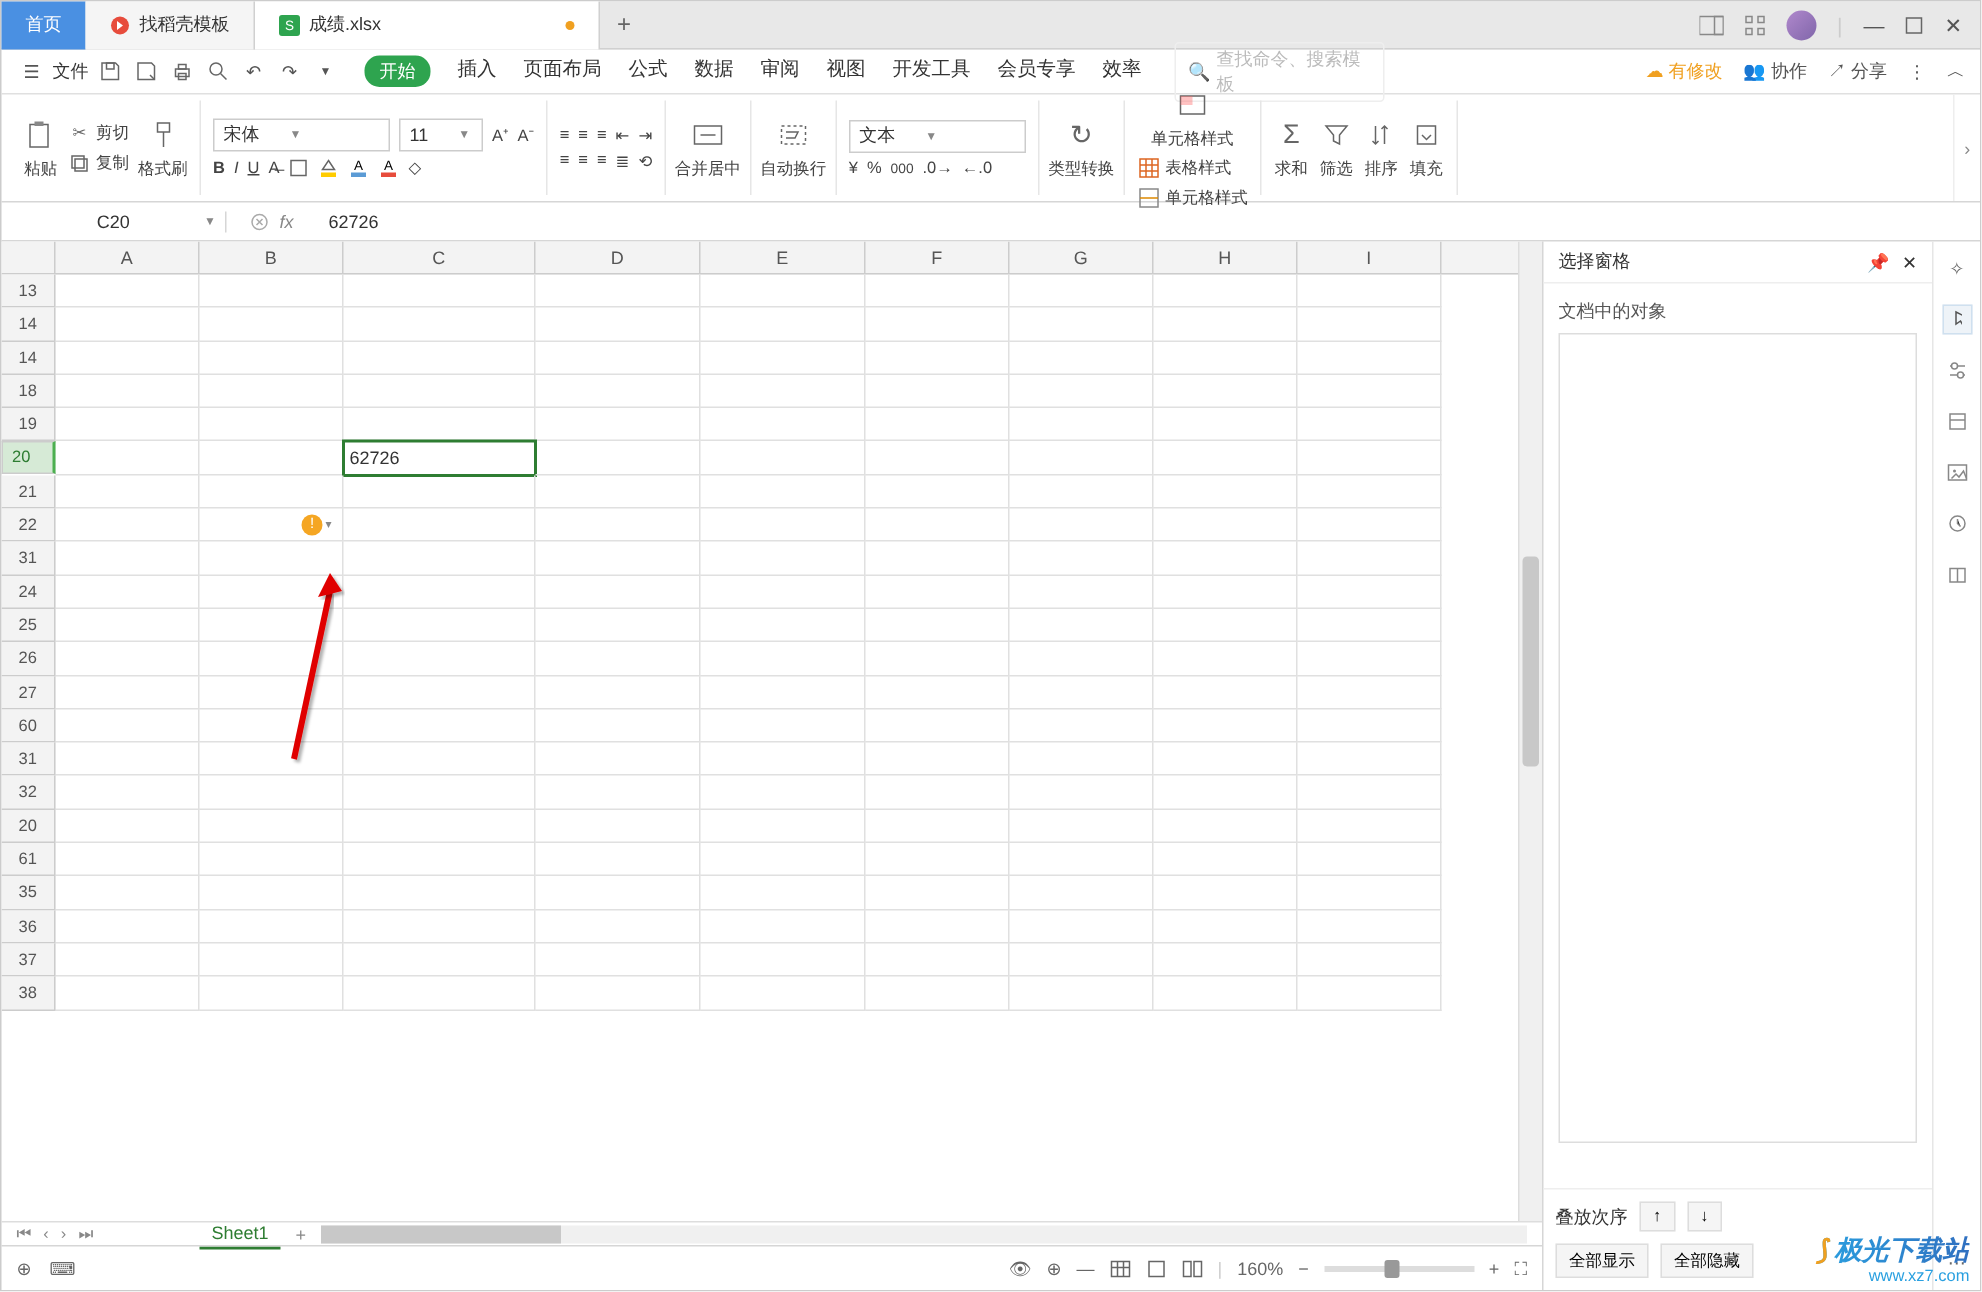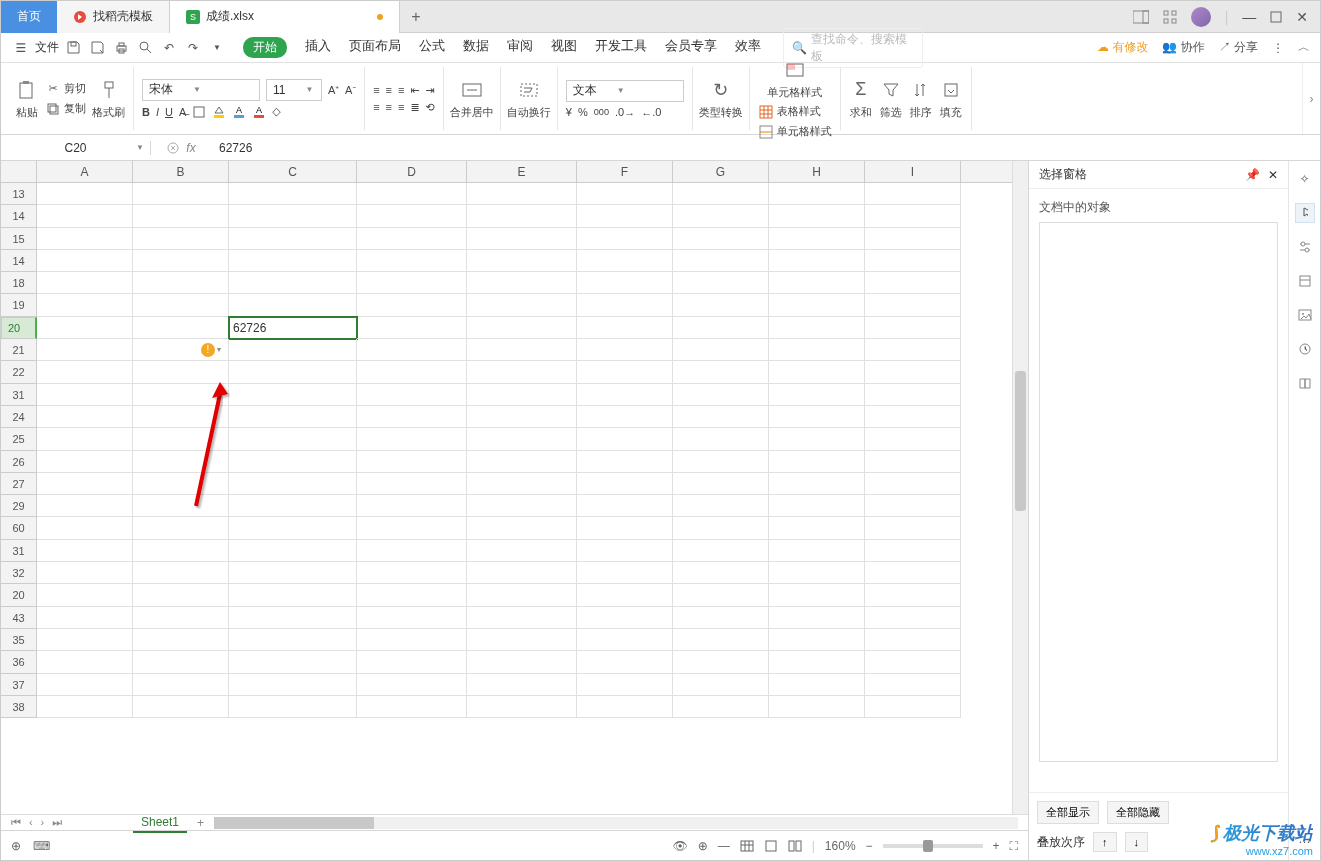--- a/index.html
+++ b/index.html
@@ -458,32 +458,20 @@
                 <div class="cell" style="width: 96px;"></div>
                 <div class="cell" style="width: 128px;"></div>
                 <div class="cell" style="width: 110px;"></div>
                 <div class="cell" style="width: 110px;"></div>
                 <div class="cell" style="width: 96px;"></div>
                 <div class="cell" style="width: 96px;"></div>
                 <div class="cell" style="width: 96px;"></div>
                 <div class="cell" style="width: 96px;"></div>
               </div>
               <div class="row">
-                <div class="rh">15</div>
-                <div class="cell" style="width: 96px;"></div>
-                <div class="cell" style="width: 96px;"></div>
-                <div class="cell" style="width: 128px;"></div>
-                <div class="cell" style="width: 110px;"></div>
-                <div class="cell" style="width: 110px;"></div>
-                <div class="cell" style="width: 96px;"></div>
-                <div class="cell" style="width: 96px;"></div>
-                <div class="cell" style="width: 96px;"></div>
-                <div class="cell" style="width: 96px;"></div>
-              </div>
-              <div class="row">
                 <div class="rh">14</div>
                 <div class="cell" style="width: 96px;"></div>
                 <div class="cell" style="width: 96px;"></div>
                 <div class="cell" style="width: 128px;"></div>
                 <div class="cell" style="width: 110px;"></div>
                 <div class="cell" style="width: 110px;"></div>
                 <div class="cell" style="width: 96px;"></div>
                 <div class="cell" style="width: 96px;"></div>
                 <div class="cell" style="width: 96px;"></div>
                 <div class="cell" style="width: 96px;"></div>
@@ -602,32 +590,20 @@
                 <div class="cell" style="width: 96px;"></div>
                 <div class="cell" style="width: 128px;"></div>
                 <div class="cell" style="width: 110px;"></div>
                 <div class="cell" style="width: 110px;"></div>
                 <div class="cell" style="width: 96px;"></div>
                 <div class="cell" style="width: 96px;"></div>
                 <div class="cell" style="width: 96px;"></div>
                 <div class="cell" style="width: 96px;"></div>
               </div>
               <div class="row">
-                <div class="rh">29</div>
-                <div class="cell" style="width: 96px;"></div>
-                <div class="cell" style="width: 96px;"></div>
-                <div class="cell" style="width: 128px;"></div>
-                <div class="cell" style="width: 110px;"></div>
-                <div class="cell" style="width: 110px;"></div>
-                <div class="cell" style="width: 96px;"></div>
-                <div class="cell" style="width: 96px;"></div>
-                <div class="cell" style="width: 96px;"></div>
-                <div class="cell" style="width: 96px;"></div>
-              </div>
-              <div class="row">
                 <div class="rh">60</div>
                 <div class="cell" style="width: 96px;"></div>
                 <div class="cell" style="width: 96px;"></div>
                 <div class="cell" style="width: 128px;"></div>
                 <div class="cell" style="width: 110px;"></div>
                 <div class="cell" style="width: 110px;"></div>
                 <div class="cell" style="width: 96px;"></div>
                 <div class="cell" style="width: 96px;"></div>
                 <div class="cell" style="width: 96px;"></div>
                 <div class="cell" style="width: 96px;"></div>
@@ -662,21 +638,21 @@
                 <div class="cell" style="width: 96px;"></div>
                 <div class="cell" style="width: 128px;"></div>
                 <div class="cell" style="width: 110px;"></div>
                 <div class="cell" style="width: 110px;"></div>
                 <div class="cell" style="width: 96px;"></div>
                 <div class="cell" style="width: 96px;"></div>
                 <div class="cell" style="width: 96px;"></div>
                 <div class="cell" style="width: 96px;"></div>
               </div>
               <div class="row">
-                <div class="rh">43</div>
+                <div class="rh">61</div>
                 <div class="cell" style="width: 96px;"></div>
                 <div class="cell" style="width: 96px;"></div>
                 <div class="cell" style="width: 128px;"></div>
                 <div class="cell" style="width: 110px;"></div>
                 <div class="cell" style="width: 110px;"></div>
                 <div class="cell" style="width: 96px;"></div>
                 <div class="cell" style="width: 96px;"></div>
                 <div class="cell" style="width: 96px;"></div>
                 <div class="cell" style="width: 96px;"></div>
               </div>
@@ -792,27 +768,27 @@
           <span>📌</span>
           <span>✕</span>
         </span>
       </div>
       <div class="sp-body">
         <div>文档中的对象</div>
         <div class="sp-white"></div>
       </div>
       <div class="sp-foot">
         <div class="r">
-          <button>全部显示</button>
-          <button>全部隐藏</button>
-        </div>
-        <div class="r">
             <span>叠放次序</span>
           <button>↑</button>
           <button>↓</button>
+        </div>
+        <div class="r">
+          <button>全部显示</button>
+          <button>全部隐藏</button>
         </div>
       </div>
     </div>
 
     <div class="vtoolbar">
       <div>✧</div>
       <div class="sel">
           <svg width="14" height="14">
             <path d="M2 2l8 4-3 1 3 5-2 1-3-5-3 2z" fill="none" stroke="#555"></path>
           </svg>

